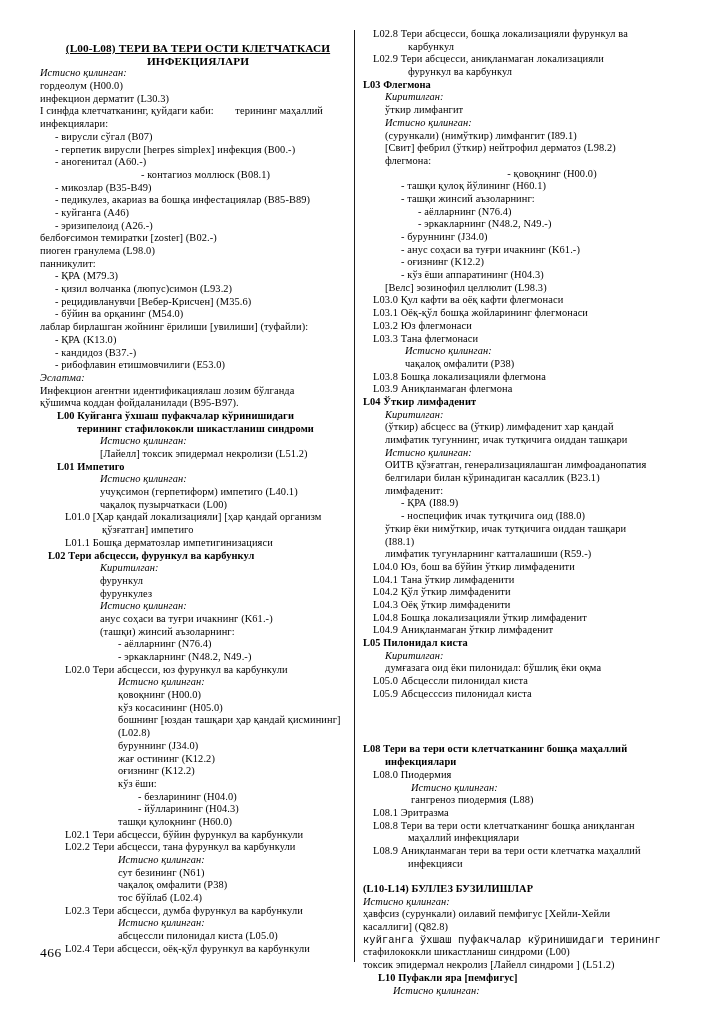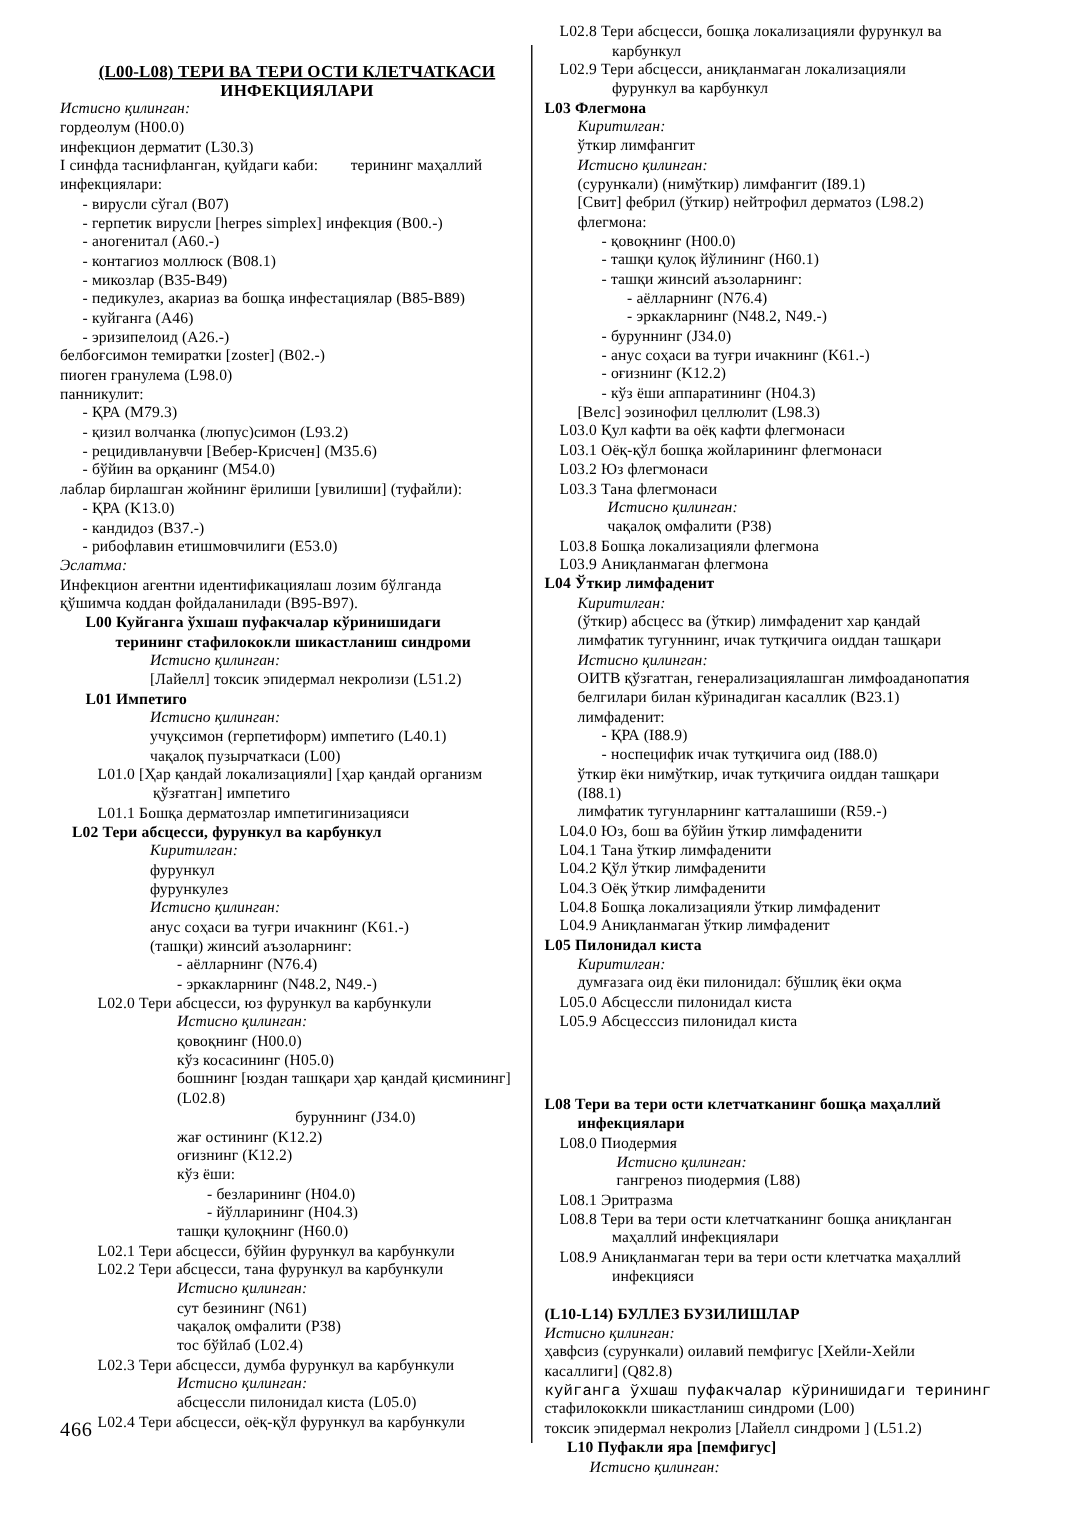--- a/index.html
+++ b/index.html
@@ -7,21 +7,21 @@
     width:724px;height:1024px;
     background:#ffffff;
     font-family:"Liberation Serif","DejaVu Serif",serif;
     color:#000;
     position:relative;
     overflow:hidden;
   }
   .page{position:absolute;inset:0;background:#fff;}
   .col{position:absolute;top:0;}
   .col-left{left:40px;top:42px;width:316px;}
-  .col-right{left:363px;top:16px;width:340px;}
+  .col-right{left:363px;top:28px;width:340px;}
   .divider{
     position:absolute;left:354px;top:30px;height:932px;width:0;
     border-left:1.3px solid #1a1a1a;
   }
   .line{
     height:12.7px;line-height:12.7px;
     font-size:10.4px;
     white-space:pre;
     letter-spacing:0.1px;
   }
@@ -36,26 +36,26 @@
 </head>
 <body>
 
 <div class="page">
   <div class="col col-left" id="col-left">
       <div class="line s-c" style="padding-left: 0px; text-decoration: underline;">(L00-L08) ТЕРИ ВА ТЕРИ ОСТИ КЛЕТЧАТКАСИ</div>
       <div class="line s-c" style="padding-left: 0px;">ИНФЕКЦИЯЛАРИ</div>
       <div class="line s-i" style="padding-left: 0px;">Истисно қилинган:</div>
       <div class="line s-n" style="padding-left: 0px;">гордеолум (H00.0)</div>
       <div class="line s-n" style="padding-left: 0px;">инфекцион дерматит (L30.3)</div>
-      <div class="line s-n" style="padding-left: 0px;">I синфда таснифланган, қуйдаги каби:        терининг маҳаллий</div>
+      <div class="line s-n" style="padding-left: 0px;">I синфда клетчатканинг, қуйдаги каби:        терининг маҳаллий</div>
       <div class="line s-n" style="padding-left: 0px;">инфекциялари:</div>
       <div class="line s-n" style="padding-left: 15px;">- вирусли сўгал (B07)</div>
       <div class="line s-n" style="padding-left: 15px;">- герпетик вирусли [herpes simplex] инфекция (B00.-)</div>
       <div class="line s-n" style="padding-left: 15px;">- аногенитал (A60.-)</div>
-      <div class="line s-n" style="padding-left: 15px;">- контагиоз моллюск (B08.1)</div>
+      <div class="line s-n" style="padding-left: 15px; text-align: center;">- контагиоз моллюск (B08.1)</div>
       <div class="line s-n" style="padding-left: 15px;">- микозлар (B35-B49)</div>
       <div class="line s-n" style="padding-left: 15px;">- педикулез, акариаз ва бошқа инфестациялар (B85-B89)</div>
       <div class="line s-n" style="padding-left: 15px;">- куйганга (A46)</div>
       <div class="line s-n" style="padding-left: 15px;">- эризипелоид (A26.-)</div>
       <div class="line s-n" style="padding-left: 0px;">белбоғсимон темиратки [zoster] (B02.-)</div>
       <div class="line s-n" style="padding-left: 0px;">пиоген гранулема (L98.0)</div>
       <div class="line s-n" style="padding-left: 0px;">панникулит:</div>
       <div class="line s-n" style="padding-left: 15px;">- ҚРА (M79.3)</div>
       <div class="line s-n" style="padding-left: 15px;">- қизил волчанка (люпус)симон (L93.2)</div>
       <div class="line s-n" style="padding-left: 15px;">- рецидивланувчи [Вебер-Крисчен] (M35.6)</div>
@@ -86,21 +86,21 @@
       <div class="line s-n" style="padding-left: 60px;">анус соҳаси ва туғри ичакнинг (K61.-)</div>
       <div class="line s-n" style="padding-left: 60px;">(ташқи) жинсий аъзоларнинг:</div>
       <div class="line s-n" style="padding-left: 78px;">- аёлларнинг (N76.4)</div>
       <div class="line s-n" style="padding-left: 78px;">- эркакларнинг (N48.2, N49.-)</div>
       <div class="line s-n" style="padding-left: 25px;">L02.0 Тери абсцесси, юз фурункул ва карбункули</div>
       <div class="line s-i" style="padding-left: 78px;">Истисно қилинган:</div>
       <div class="line s-n" style="padding-left: 78px;">қовоқнинг (H00.0)</div>
       <div class="line s-n" style="padding-left: 78px;">кўз косасининг (H05.0)</div>
       <div class="line s-n" style="padding-left: 78px;">бошнинг [юздан ташқари ҳар қандай қисмининг]</div>
       <div class="line s-n" style="padding-left: 78px;">(L02.8)</div>
-      <div class="line s-n" style="padding-left: 78px; text-align: center;">буруннинг (J34.0)</div>
+      <div class="line s-n" style="padding-left: 78px;">буруннинг (J34.0)</div>
       <div class="line s-n" style="padding-left: 78px;">жағ остининг (K12.2)</div>
       <div class="line s-n" style="padding-left: 78px;">оғизнинг (K12.2)</div>
       <div class="line s-n" style="padding-left: 78px;">кўз ёши:</div>
       <div class="line s-n" style="padding-left: 98px;">- безларининг (H04.0)</div>
       <div class="line s-n" style="padding-left: 98px;">- йўлларининг (H04.3)</div>
       <div class="line s-n" style="padding-left: 78px;">ташқи қулоқнинг (H60.0)</div>
       <div class="line s-n" style="padding-left: 25px;">L02.1 Тери абсцесси, бўйин фурункул ва карбункули</div>
       <div class="line s-n" style="padding-left: 25px;">L02.2 Тери абсцесси, тана фурункул ва карбункули</div>
       <div class="line s-i" style="padding-left: 78px;">Истисно қилинган:</div>
       <div class="line s-n" style="padding-left: 78px;">сут безининг (N61)</div>
@@ -117,21 +117,21 @@
       <div class="line s-n" style="padding-left: 45px;">карбункул</div>
       <div class="line s-n" style="padding-left: 10px;">L02.9 Тери абсцесси, аниқланмаган локализацияли</div>
       <div class="line s-n" style="padding-left: 45px;">фурункул ва карбункул</div>
       <div class="line s-b" style="padding-left: 0px;">L03 Флегмона</div>
       <div class="line s-i" style="padding-left: 22px;">Киритилган:</div>
       <div class="line s-n" style="padding-left: 22px;">ўткир лимфангит</div>
       <div class="line s-i" style="padding-left: 22px;">Истисно қилинган:</div>
       <div class="line s-n" style="padding-left: 22px;">(сурункали) (нимўткир) лимфангит (I89.1)</div>
       <div class="line s-n" style="padding-left: 22px;">[Свит] фебрил (ўткир) нейтрофил дерматоз (L98.2)</div>
       <div class="line s-n" style="padding-left: 22px;">флегмона:</div>
-      <div class="line s-n" style="padding-left: 38px;">- қовоқнинг (H00.0)</div>
+      <div class="line s-n" style="padding-left: 38px; text-align: center;">- қовоқнинг (H00.0)</div>
       <div class="line s-n" style="padding-left: 38px;">- ташқи қулоқ йўлининг (H60.1)</div>
       <div class="line s-n" style="padding-left: 38px;">- ташқи жинсий аъзоларнинг:</div>
       <div class="line s-n" style="padding-left: 55px;">- аёлларнинг (N76.4)</div>
       <div class="line s-n" style="padding-left: 55px;">- эркакларнинг (N48.2, N49.-)</div>
       <div class="line s-n" style="padding-left: 38px;">- буруннинг (J34.0)</div>
       <div class="line s-n" style="padding-left: 38px;">- анус соҳаси ва туғри ичакнинг (K61.-)</div>
       <div class="line s-n" style="padding-left: 38px;">- оғизнинг (K12.2)</div>
       <div class="line s-n" style="padding-left: 38px;">- кўз ёши аппаратининг (H04.3)</div>
       <div class="line s-n" style="padding-left: 22px;">[Велс] эозинофил целлюлит (L98.3)</div>
       <div class="line s-n" style="padding-left: 10px;">L03.0 Қул кафти ва оёқ кафти флегмонаси</div>

